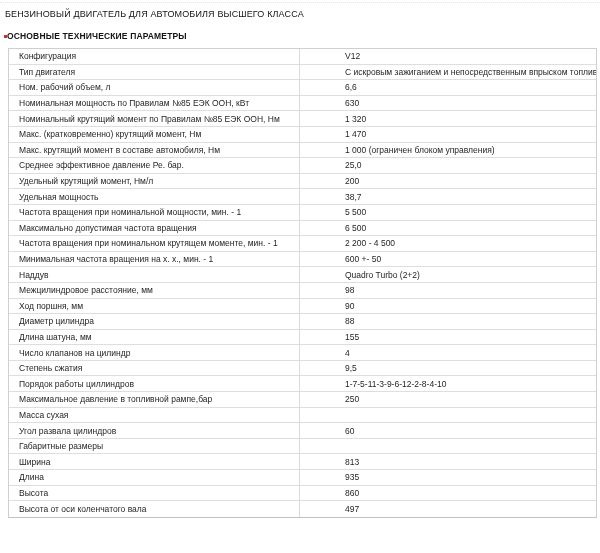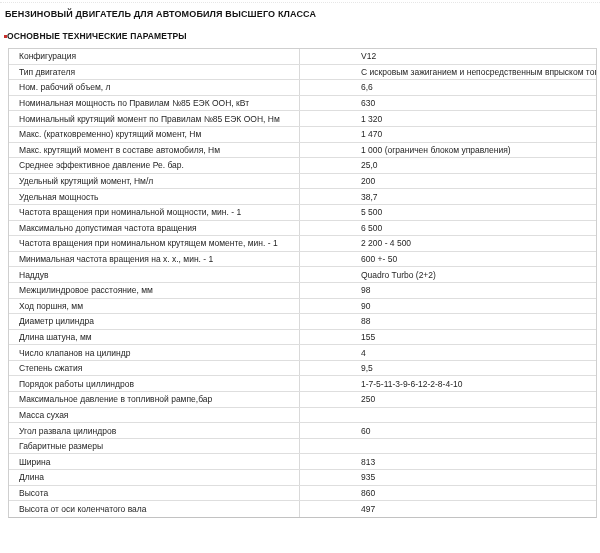--- a/index.html
+++ b/index.html
@@ -14,21 +14,21 @@
   .top-rule {
     position: absolute;
     top: 2px; left: 0;
     width: 600px;
     border-top: 1px dotted #e6e6e6;
   }
   .page-title {
     position: absolute;
     left: 5px; top: 9px;
     font-size: 9px;
-    font-weight: bold;
+    font-weight: normal;
     color: #141414;
     letter-spacing: 0.15px;
     white-space: nowrap;
   }
   .section-heading {
     position: absolute;
     left: 4px; top: 31px;
     display: flex;
     align-items: center;
   }
@@ -52,21 +52,20 @@
     border-bottom-color: #c2c2c2;
     box-sizing: border-box;
     background: #ffffff;
   }
   .spec-row {
     display: flex;
     height: 15.6px;
     box-sizing: border-box;
     border-bottom: 1px solid #dedede;
     overflow: hidden;
-    gap: 16px;
   }
   .spec-row:last-child { border-bottom: none; }
   .cell {
     font-size: 8.5px;
     color: #1f1f1f;
     display: flex;
     align-items: center;
     white-space: nowrap;
     overflow: hidden;
     box-sizing: border-box;

